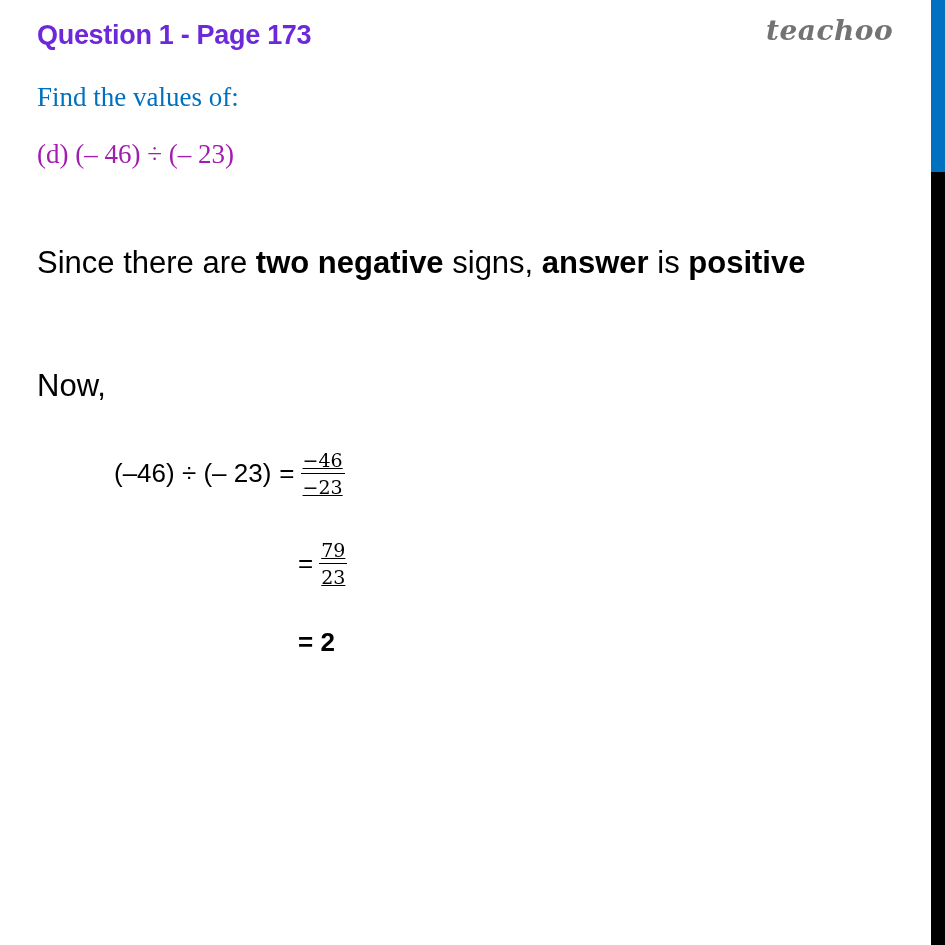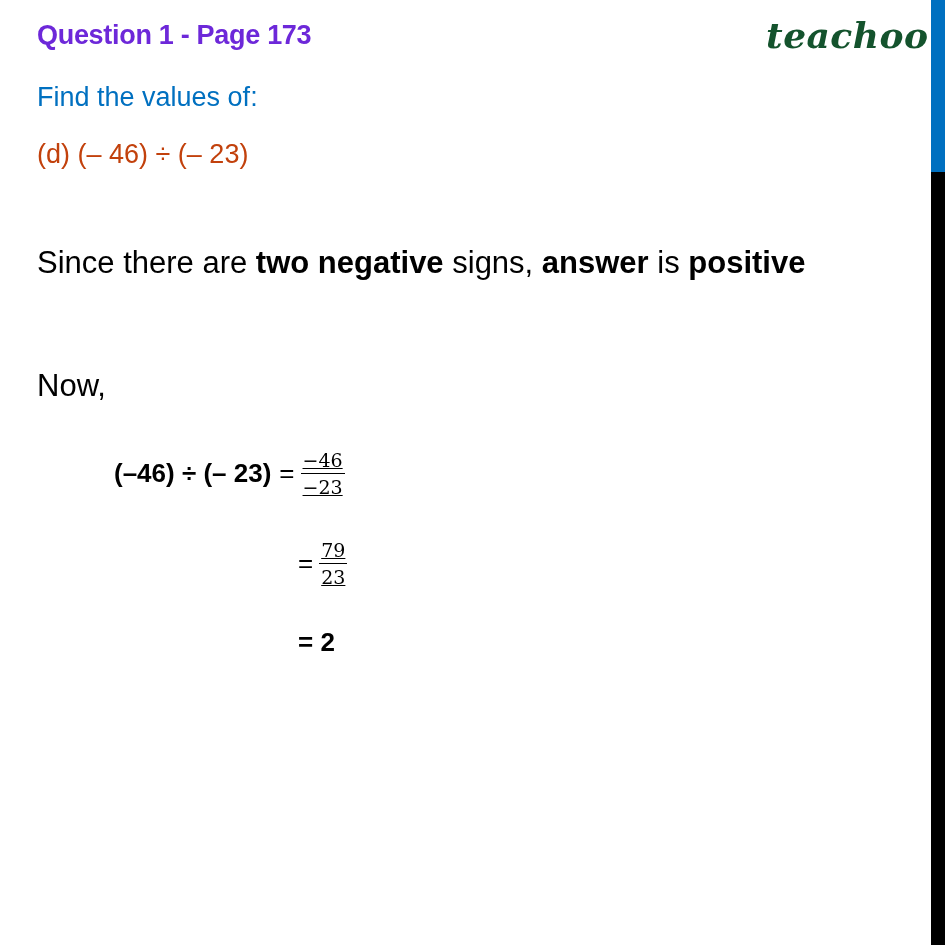--- a/index.html
+++ b/index.html
@@ -11,48 +11,48 @@
     }
     .side-bar-blue { position: absolute; left: 931px; top: 0; width: 14px; height: 172px; }
     .side-bar-black { position: absolute; left: 931px; top: 172px; width: 14px; height: 773px; }
     .title {
       position: absolute; left: 37px; top: 20px;
       font-size: 27px; font-weight: bold; letter-spacing: -0.3px;
     }
     .logo {
       position: absolute; left: 766px; top: 14px;
       font-family: "DejaVu Serif", serif; font-style: italic; font-weight: bold;
-      font-size: 36px; letter-spacing: 0.5px; color: #14532d;
+      font-size: 28px; letter-spacing: 0.5px; color: #737373;
     }
     .q-line {
-      position: absolute; left: 37px; font-size: 27px;
+      position: absolute; left: 37px; font-size: 27px; font-family: Liberation Serif, serif;
     }
     .body-line {
       position: absolute; left: 37px; font-size: 31px; color: #000;
     }
     .body-line b { font-weight: bold; }
     .eq-row { position: absolute; font-size: 26px; display: flex; align-items: center; }
-    .eq-left { font-weight: bold; }
+    .eq-left { font-weight: normal; }
     .eq-sign { margin: 0 6px 0 8px; }
     .frac { display: inline-flex; flex-direction: column; align-items: center; font-family: "DejaVu Serif", serif; font-size: 19px; line-height: 1.1; text-decoration: underline; }
     .frac .num { padding: 0 2px 2px 2px; border-bottom: 1.6px solid #000; }
     .frac .den { padding-top: 3px; }
     .result { font-weight: bold; }
   </style>
 </head>
 <body>
 
 <div class="side-bar-blue" style="background: rgb(0, 112, 192);"></div>
 <div class="side-bar-black" style="background: rgb(0, 0, 0);"></div>
 
 <div class="title" style="color: #6d28d9;">Question 1 - Page 173</div>
 <div class="logo">teachoo</div>
 
 <div class="q-line" style="top: 82px; color: rgb(0, 112, 192);">Find the values of:</div>
-<div class="q-line" style="top: 139px; color: #c2410c;">(d) (– 46) ÷ (– 23)</div>
+<div class="q-line" style="top: 139px; color: #a21caf;">(d) (– 46) ÷ (– 23)</div>
 
 <div class="body-line" style="top:245px;">
   <span>Since there are </span><b>two negative</b><span> signs, </span><b>answer</b><span> is </span><b>positive</b>
 </div>
 
 <div class="body-line" style="top:368px;">Now,</div>
 
 <div class="eq-row" style="left:114px; top:450px;">
   <span class="eq-left">(–46) ÷ (– 23)</span>
   <span class="eq-sign">=</span>

